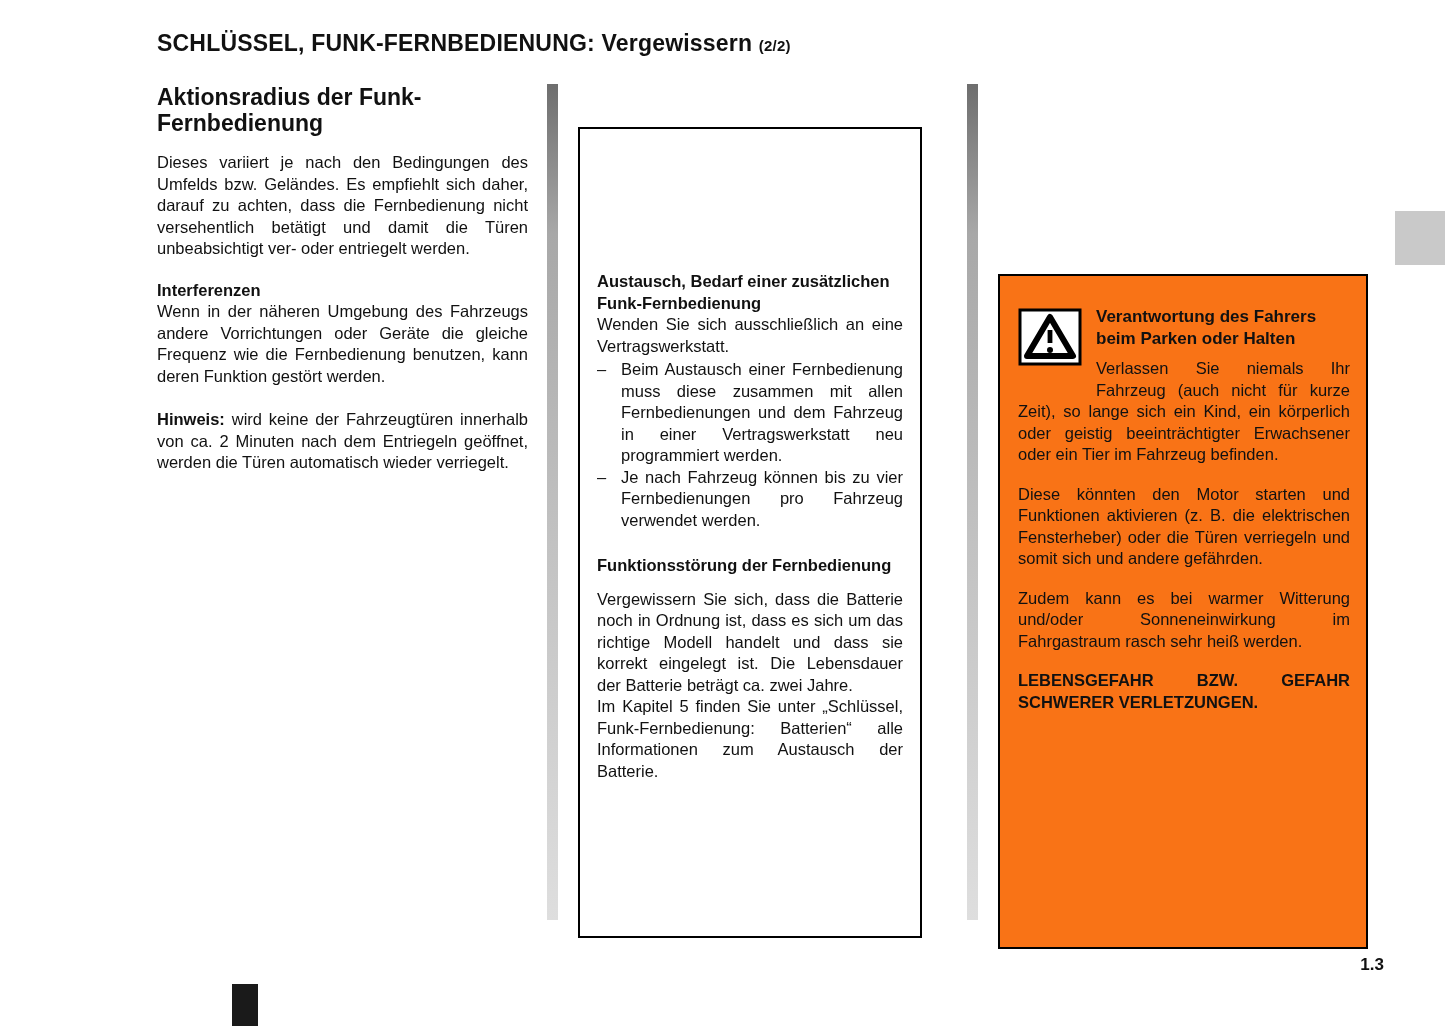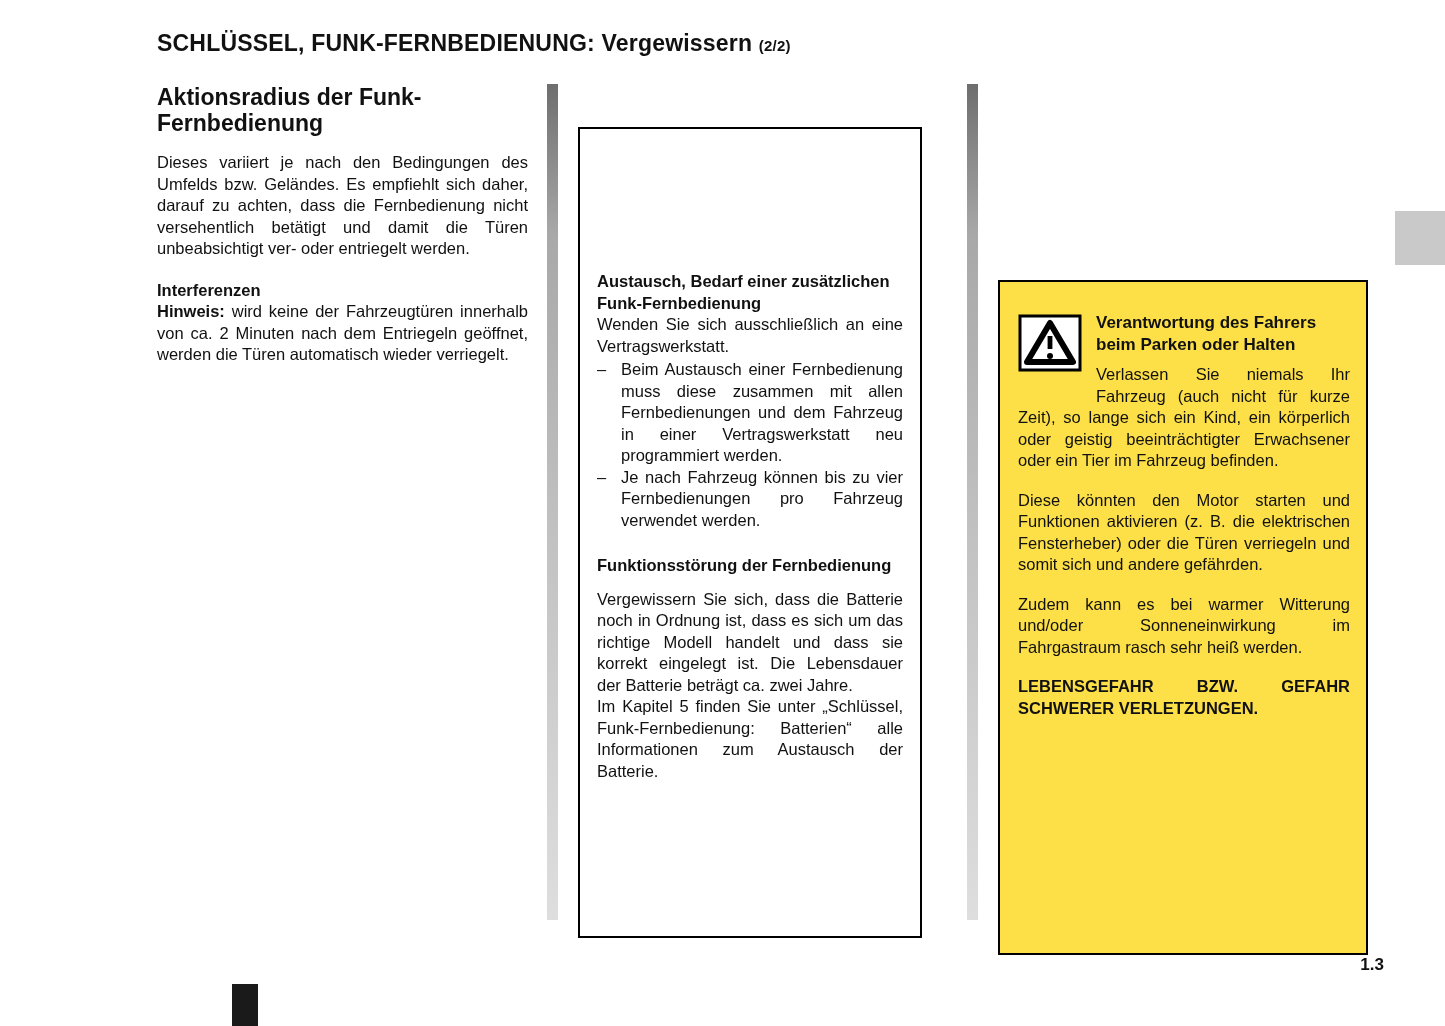--- a/index.html
+++ b/index.html
@@ -46,22 +46,22 @@
   .mid-box h3{font-size:16.5px;line-height:21.5px;margin:0;font-weight:bold;text-align:left;}
   .mid-box p{margin:0;}
   .mid-box .intro{margin:0 0 2px 0;}
   .bullet{display:flex;margin:0;}
   .bullet .dash{width:24px;flex:0 0 24px;}
   .bullet .btxt{flex:1;text-align:justify;}
   .gap-lg{height:24px;}
   .gap-md{height:12px;}
   
   .warn-box{
-    position:absolute;left:998px;top:280px;width:370px;height:675px;
-    border:2px solid #000;background:#fde047;box-sizing:border-box;
+    position:absolute;left:998px;top:274px;width:370px;height:675px;
+    border:2px solid #000;background:#f97316;box-sizing:border-box;
     padding:30px 16px 0 18px;
     font-size:16.5px;line-height:21.5px;text-align:justify;
   }
   .warn-icon-wrap{
     float:left;width:64px;height:58px;margin:2px 14px 30px 0;
   }
   .warn-box h3{
     font-size:17px;line-height:22px;margin:0 0 8px 0;font-weight:bold;text-align:left;
   }
   .warn-box p{margin:0 0 18px 0;}
@@ -86,20 +86,21 @@
 <div class="page">
 
   <div class="page-title">
     <span>SCHLÜSSEL, FUNK-FERNBEDIENUNG:  Vergewissern </span><span class="suffix">(2/2)</span>
   </div>
 
   <div class="left-col">
     <h2>Aktionsradius der Funk-Fernbedienung</h2>
     <p>Dieses variiert je nach den Bedingungen des Umfelds bzw. Geländes. Es empfiehlt sich daher, darauf zu achten, dass die Fernbedienung nicht versehentlich betätigt und damit die Türen unbeabsichtigt ver- oder entriegelt werden.</p>
     <div class="subhead">Interferenzen</div>
+    <p class="tight">Wenn in der näheren Umgebung des Fahrzeugs andere Vorrichtungen oder Geräte die gleiche Frequenz wie die Fernbedienung benutzen, kann deren Funktion gestört werden.</p>
     <p><span class="bold">Hinweis:</span><span> wird keine der Fahrzeugtüren innerhalb von ca. 2 Minuten nach dem Entriegeln geöffnet, werden die Türen automatisch wieder verriegelt.</span></p>
   </div>
 
   <div class="vbar vbar-1"></div>
   <div class="vbar vbar-2"></div>
 
   <div class="mid-box">
     <h3>Austausch, Bedarf einer zusätzlichen Funk-Fernbedienung</h3>
     <p class="intro">Wenden Sie sich ausschließlich an eine Vertragswerkstatt.</p>
     <div class="bullet">

